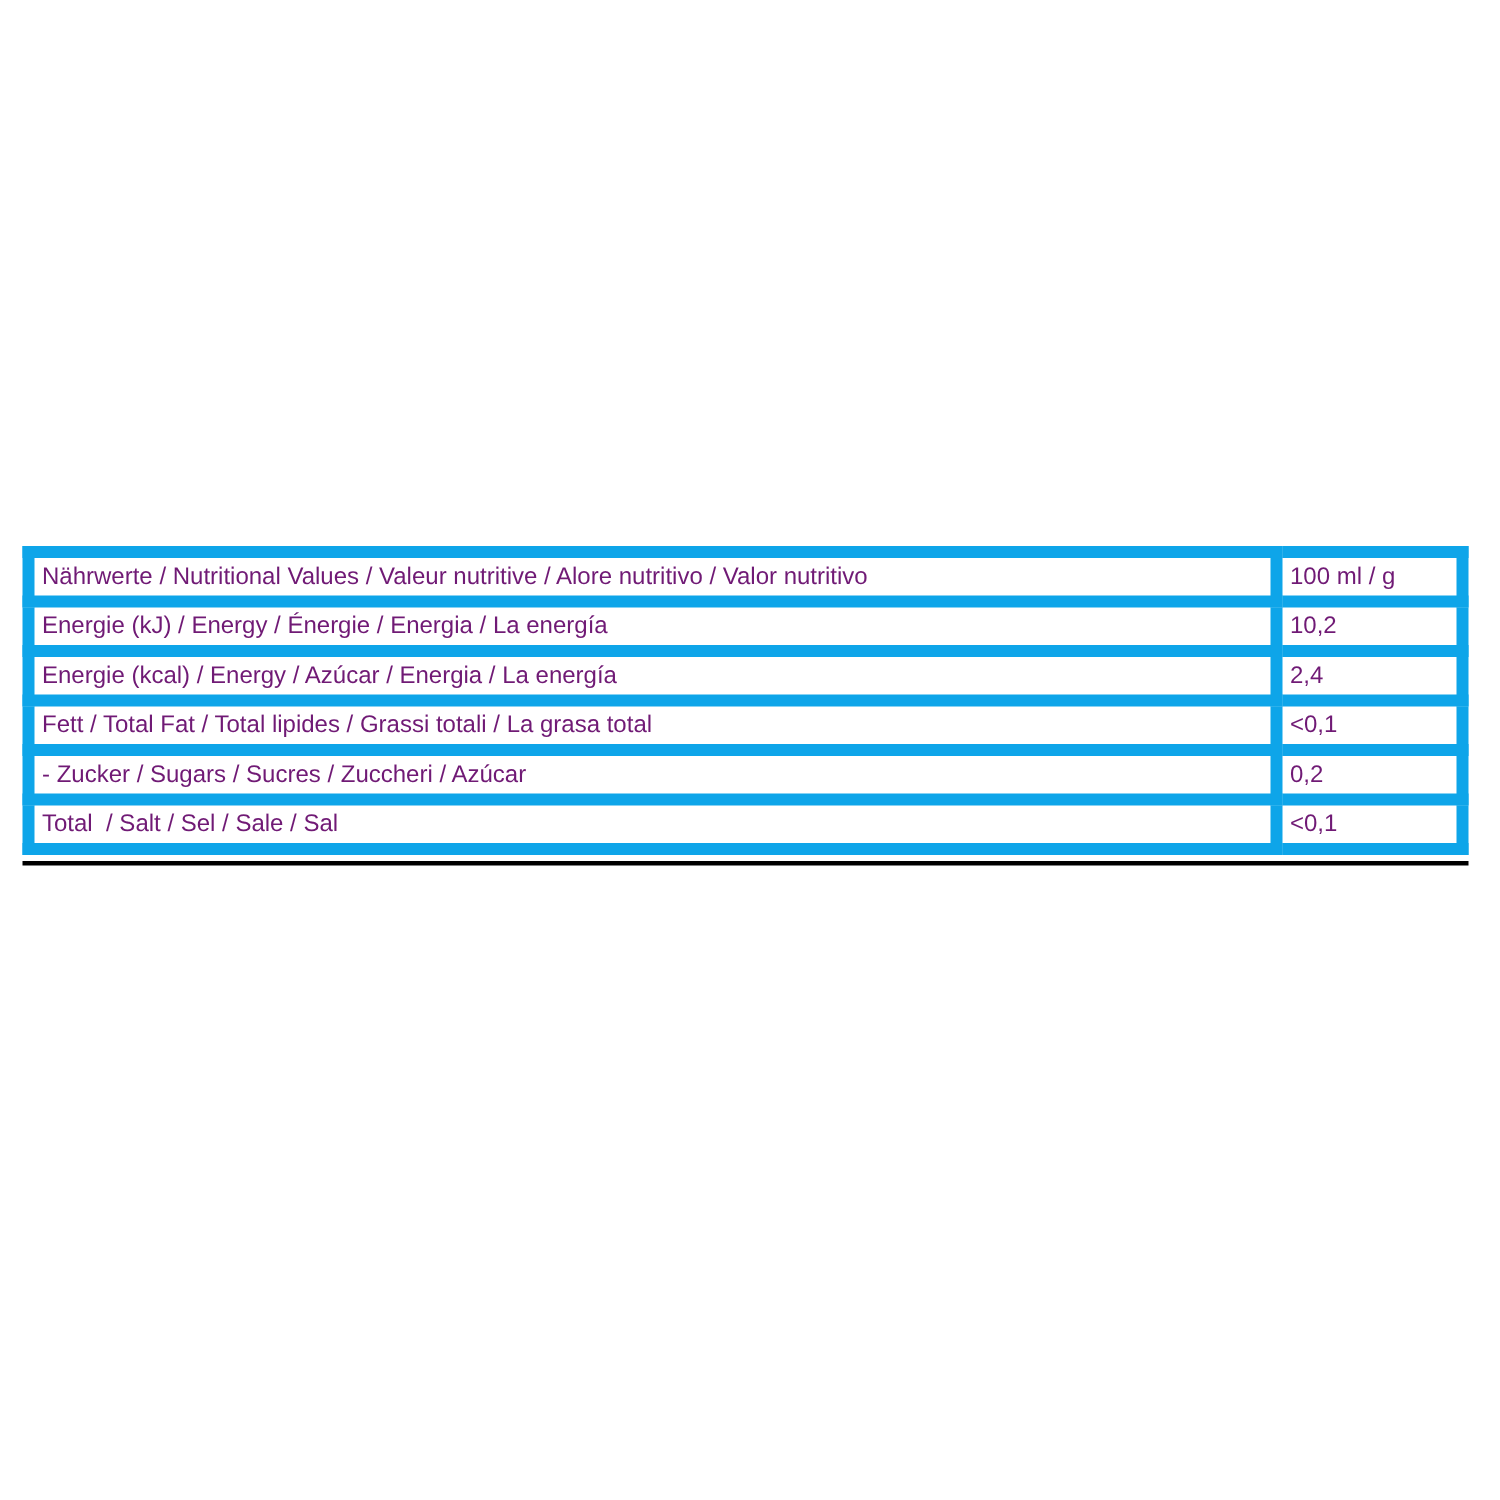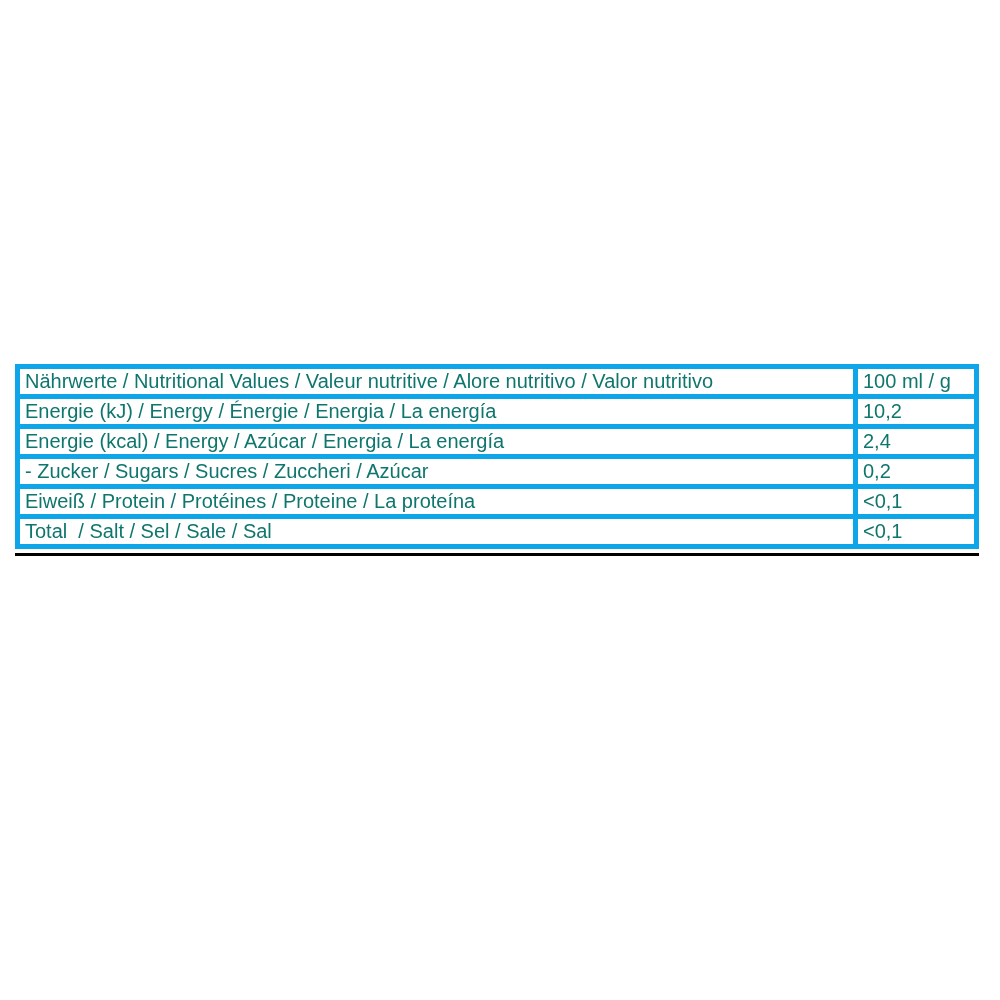--- a/index.html
+++ b/index.html
@@ -20,25 +20,25 @@
     left: 15px;
     top: 364px;
     width: 964px;
   }
   table.nutrition {
     border-collapse: collapse;
     width: 100%;
     table-layout: fixed;
   }
   table.nutrition td {
-    border: 5px solid #0ea5e9;
+    border: 8px solid #0ea5e9;
     height: 25px;
-    font-size: 20px;
+    font-size: 16px;
     line-height: 25px;
-    color: #0f766e;
+    color: #701a75;
     padding: 0 2px 0 5px;
     white-space: pre;
     overflow: hidden;
     vertical-align: middle;
     background: #ffffff;
   }
   td.value-col {
     width: 109px;
   }
   .outer-bottom-border {
@@ -60,26 +60,26 @@
         </tr>
         <tr>
           <td>Energie (kJ) / Energy / Énergie / Energia / La energía</td>
           <td class="value-col">10,2</td>
         </tr>
         <tr>
           <td>Energie (kcal) / Energy / Azúcar / Energia / La energía</td>
           <td class="value-col">2,4</td>
         </tr>
         <tr>
+          <td>Fett / Total Fat / Total lipides / Grassi totali / La grasa total</td>
+          <td class="value-col">&lt;0,1</td>
+        </tr>
+        <tr>
           <td>- Zucker / Sugars / Sucres / Zuccheri / Azúcar</td>
           <td class="value-col">0,2</td>
-        </tr>
-        <tr>
-          <td>Eiweiß / Protein / Protéines / Proteine / La proteína</td>
-          <td class="value-col">&lt;0,1</td>
         </tr>
         <tr>
           <td>Total  / Salt / Sel / Sale / Sal</td>
           <td class="value-col">&lt;0,1</td>
         </tr>
       </tbody>
     </table>
     <div class="outer-bottom-border"></div>
   </div>
 </div>

